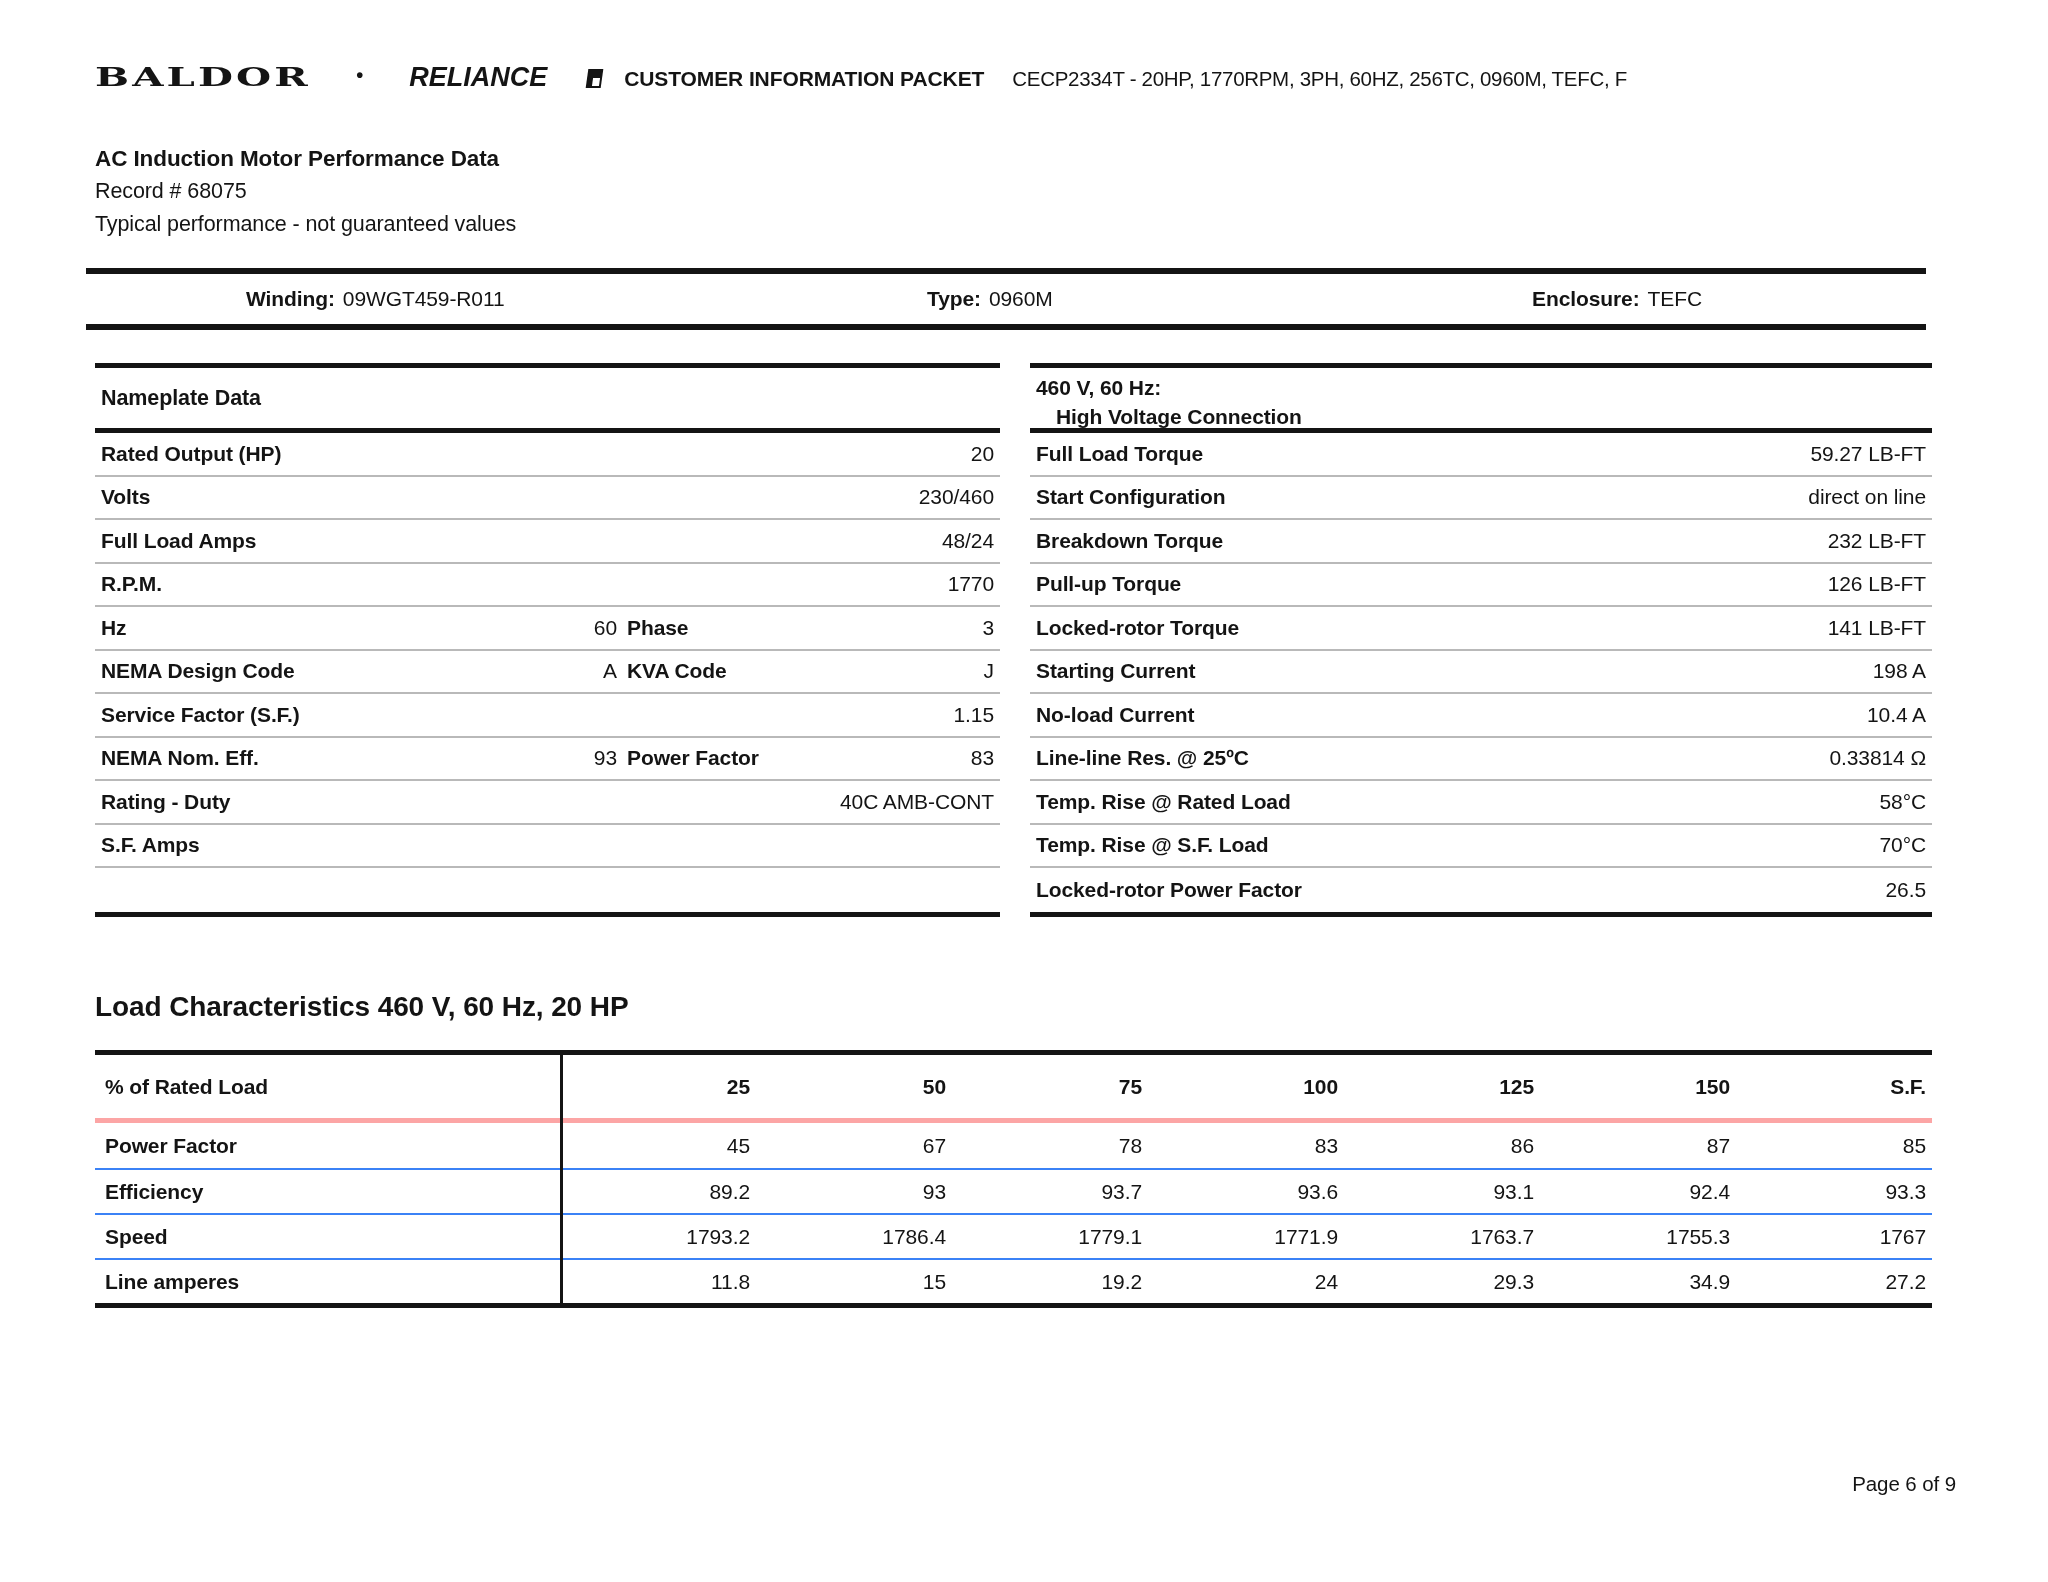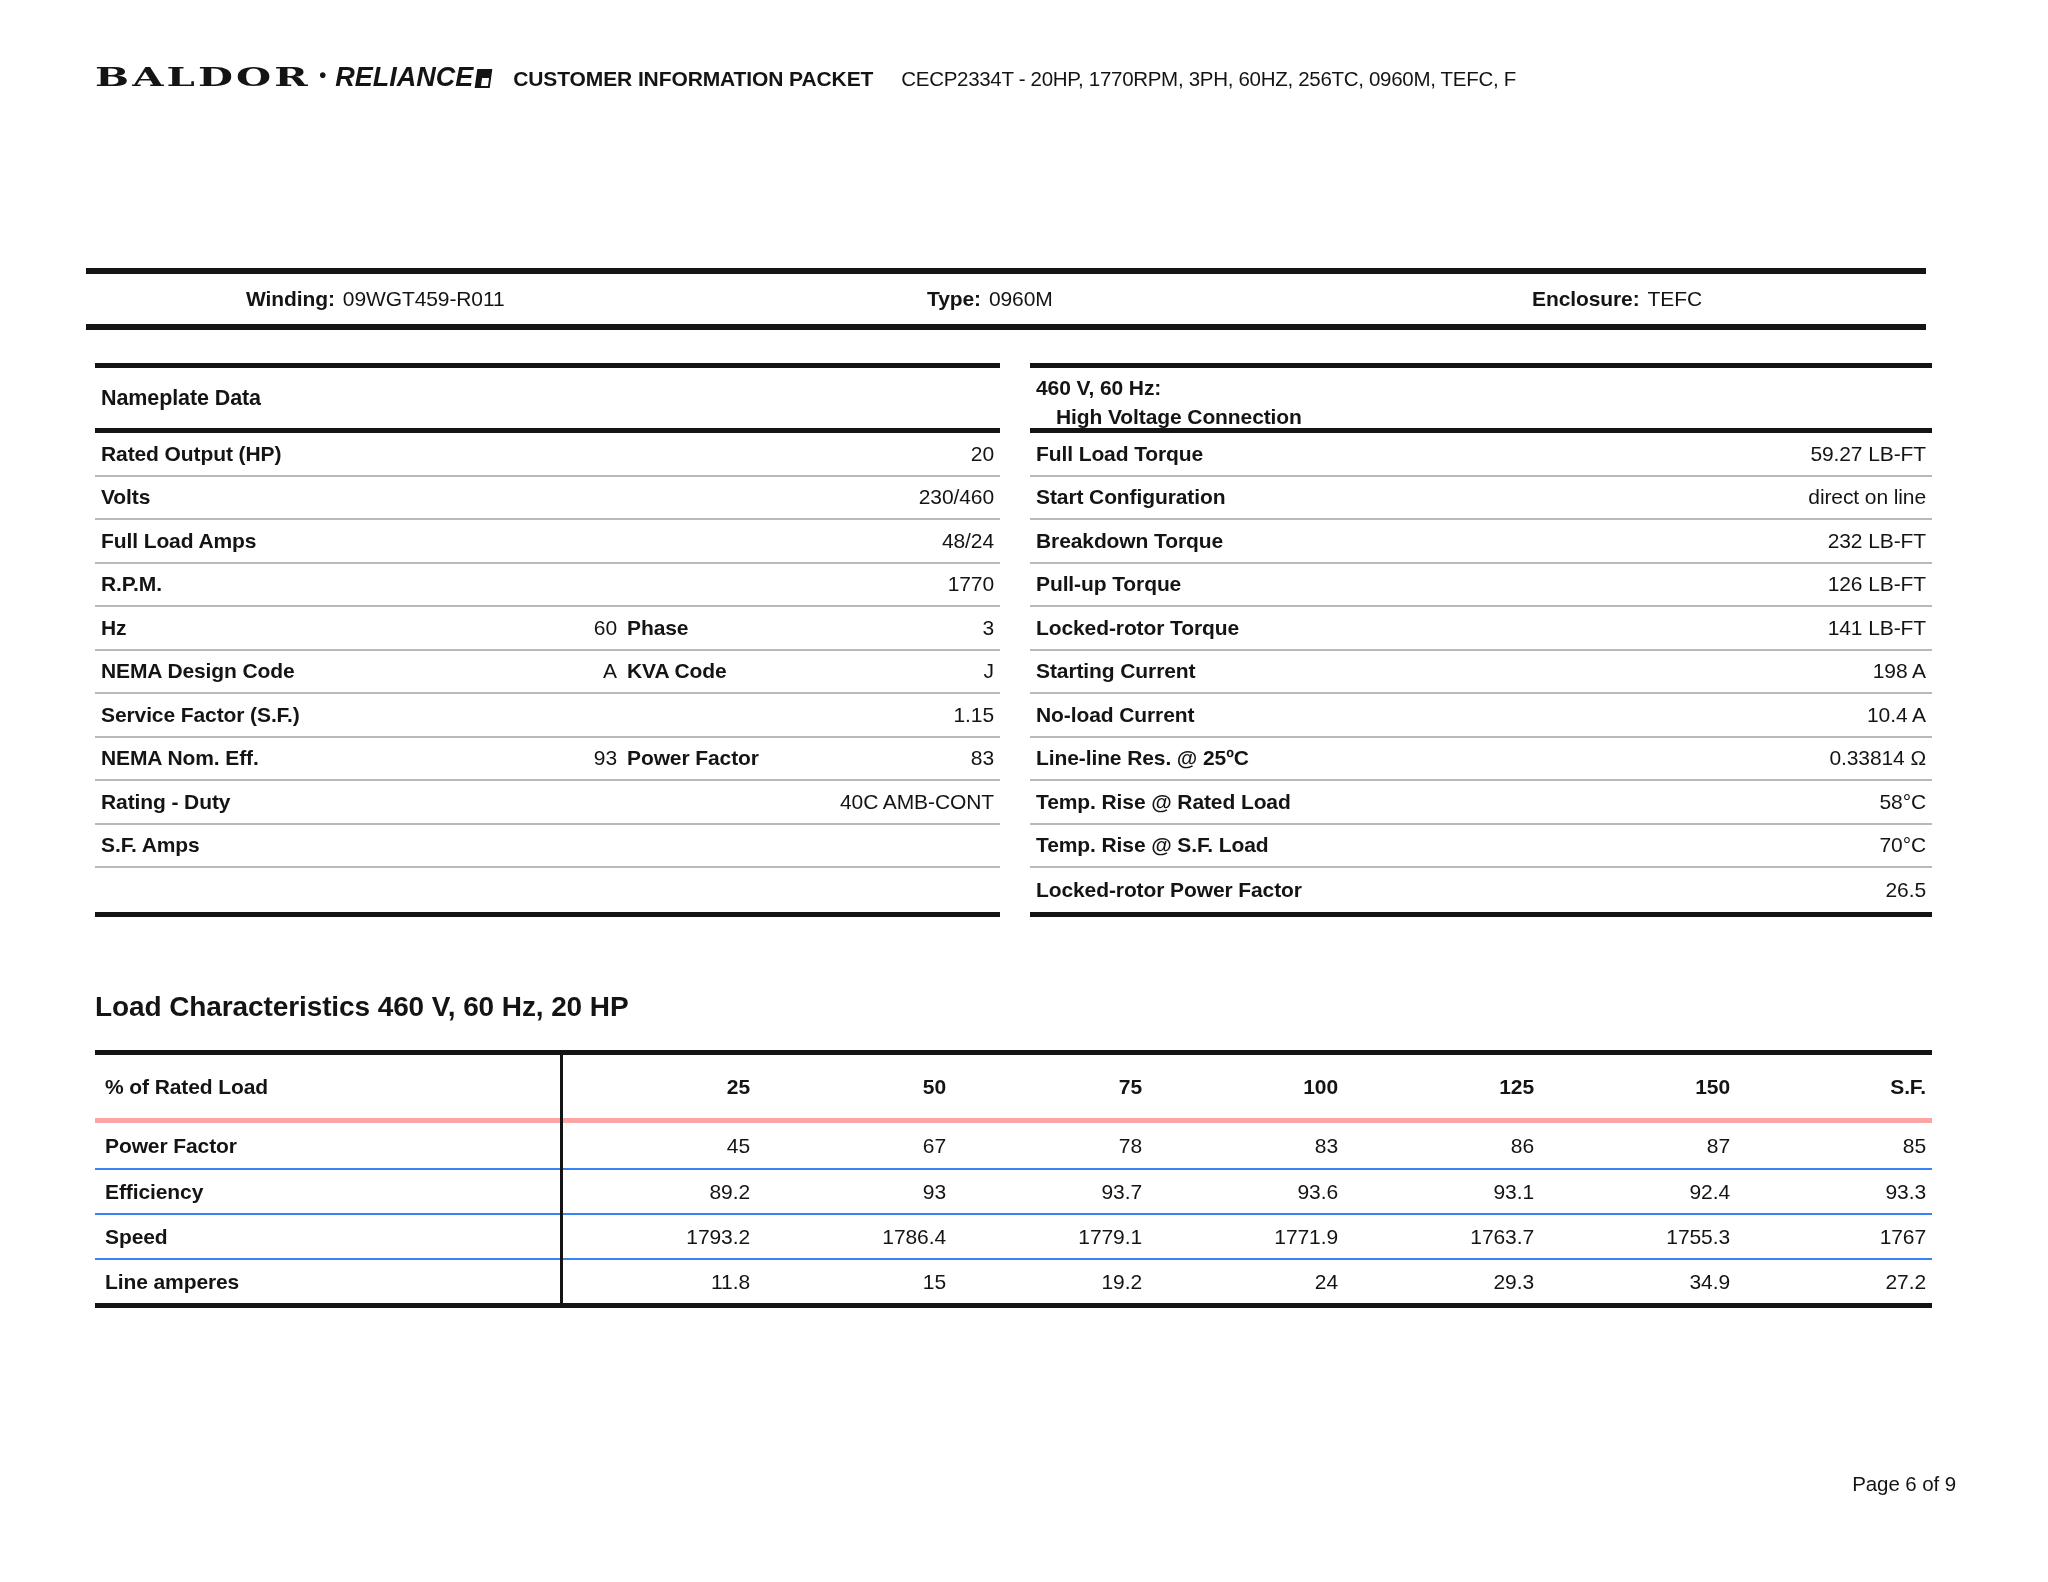--- a/index.html
+++ b/index.html
@@ -12,21 +12,21 @@
     font-family: "Liberation Sans", "DejaVu Sans", sans-serif;
     color: #141414;
     font-size: 21px;
     letter-spacing: -0.1px;
     overflow: hidden;
   }
 
   
   .header { position: absolute; top: 62px; left: 95px; right: 70px;
             display: flex; align-items: baseline; white-space: nowrap; }
-  .logo { display: flex; align-items: baseline; }
+  .logo { display: flex; align-items: baseline; gap: 37px; }
   .logo-baldor {
     display: inline-block;
     font-family: "DejaVu Serif", serif;
     font-weight: bold; font-size: 26px; letter-spacing: 2px;
     transform: scaleX(1.55); transform-origin: 0 100%;
     margin-right: 85px;
   }
   .logo-dot { font-size: 20px; font-weight: bold; margin-right: 9px; position: relative; top: -4px; }
   .logo-reliance { font-weight: bold; font-style: italic; font-size: 27px; letter-spacing: 0px; }
   .logo-mark { display: inline-block; width: 15px; height: 19px; background: #141414;
@@ -95,20 +95,25 @@
       <span class="logo-dot">•</span>
       <span class="logo-reliance">RELIANCE</span>
       <span class="logo-mark">
           <span class="logo-mark-notch"></span>
         </span>
     </div>
     <span class="packet-title">CUSTOMER INFORMATION PACKET</span>
     <span class="model-line">CECP2334T - 20HP, 1770RPM, 3PH, 60HZ, 256TC, 0960M, TEFC, F</span>
   </div>
 
+  <div class="title-block">
+    <div class="doc-title">AC Induction Motor Performance Data</div>
+    <div>Record # 68075</div>
+    <div>Typical performance - not guaranteed values</div>
+  </div>
 
   <div class="winding-bar">
     <span class="wb-item wb-winding">
       <span class="wb-label">Winding:</span><span class="wb-value">09WGT459-R011</span>
     </span>
     <span class="wb-item wb-type">
       <span class="wb-label">Type:</span><span class="wb-value">0960M</span>
     </span>
     <span class="wb-item wb-enclosure">
       <span class="wb-label">Enclosure:</span><span class="wb-value">TEFC</span>

